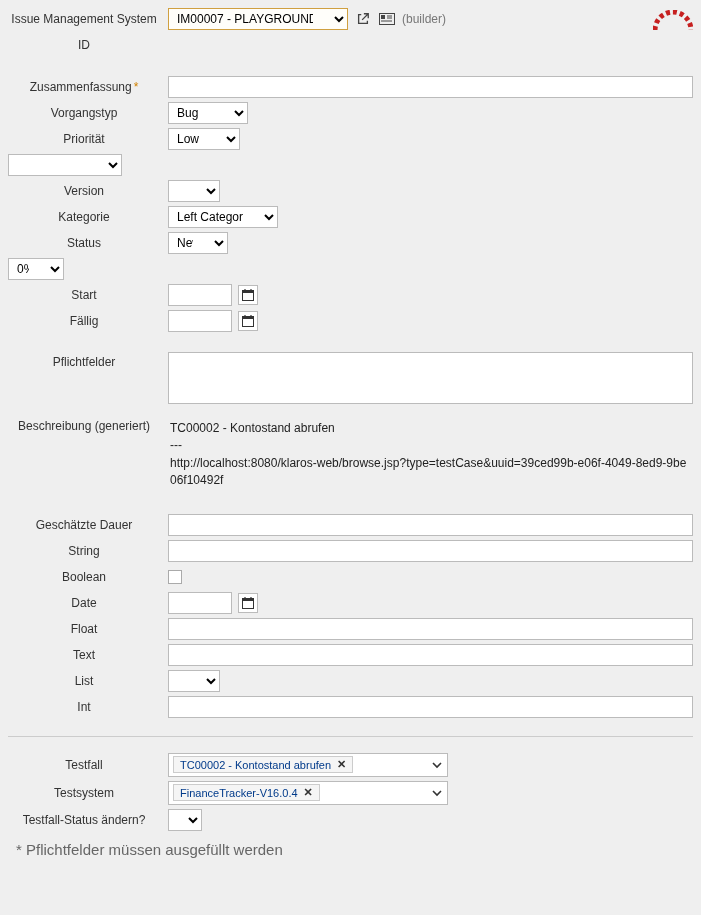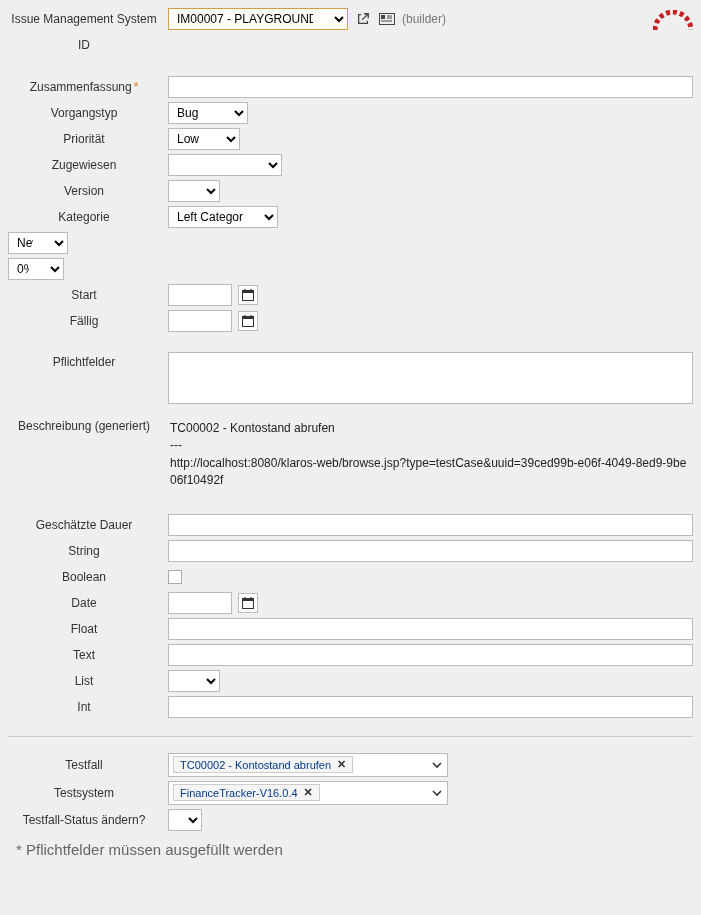--- a/index.html
+++ b/index.html
@@ -194,41 +194,41 @@
 </div>
 
 <div class="form-row">
   <div class="label-col">Priorität</div>
   <div class="field-col">
     <select style="width:72px"><option>Low</option></select>
   </div>
 </div>
 
 <div class="form-row">
-  <div class="label-col">Zugewiesen</div>
   <div class="field-col">
     <select style="width:114px"><option></option></select>
   </div>
 </div>
 
 <div class="form-row">
   <div class="label-col">Version</div>
   <div class="field-col">
     <select class="small-select"><option></option></select>
   </div>
 </div>
 
 <div class="form-row">
   <div class="label-col">Kategorie</div>
   <div class="field-col">
     <select style="width:110px"><option>Left Category</option></select>
   </div>
 </div>
 
 <div class="form-row">
+  <div class="label-col">Status</div>
   <div class="field-col">
     <select style="width:60px"><option>New</option></select>
   </div>
 </div>
 
 <div class="form-row">
   <div class="field-col">
     <select style="width:56px"><option>0%</option></select>
   </div>
 </div>

